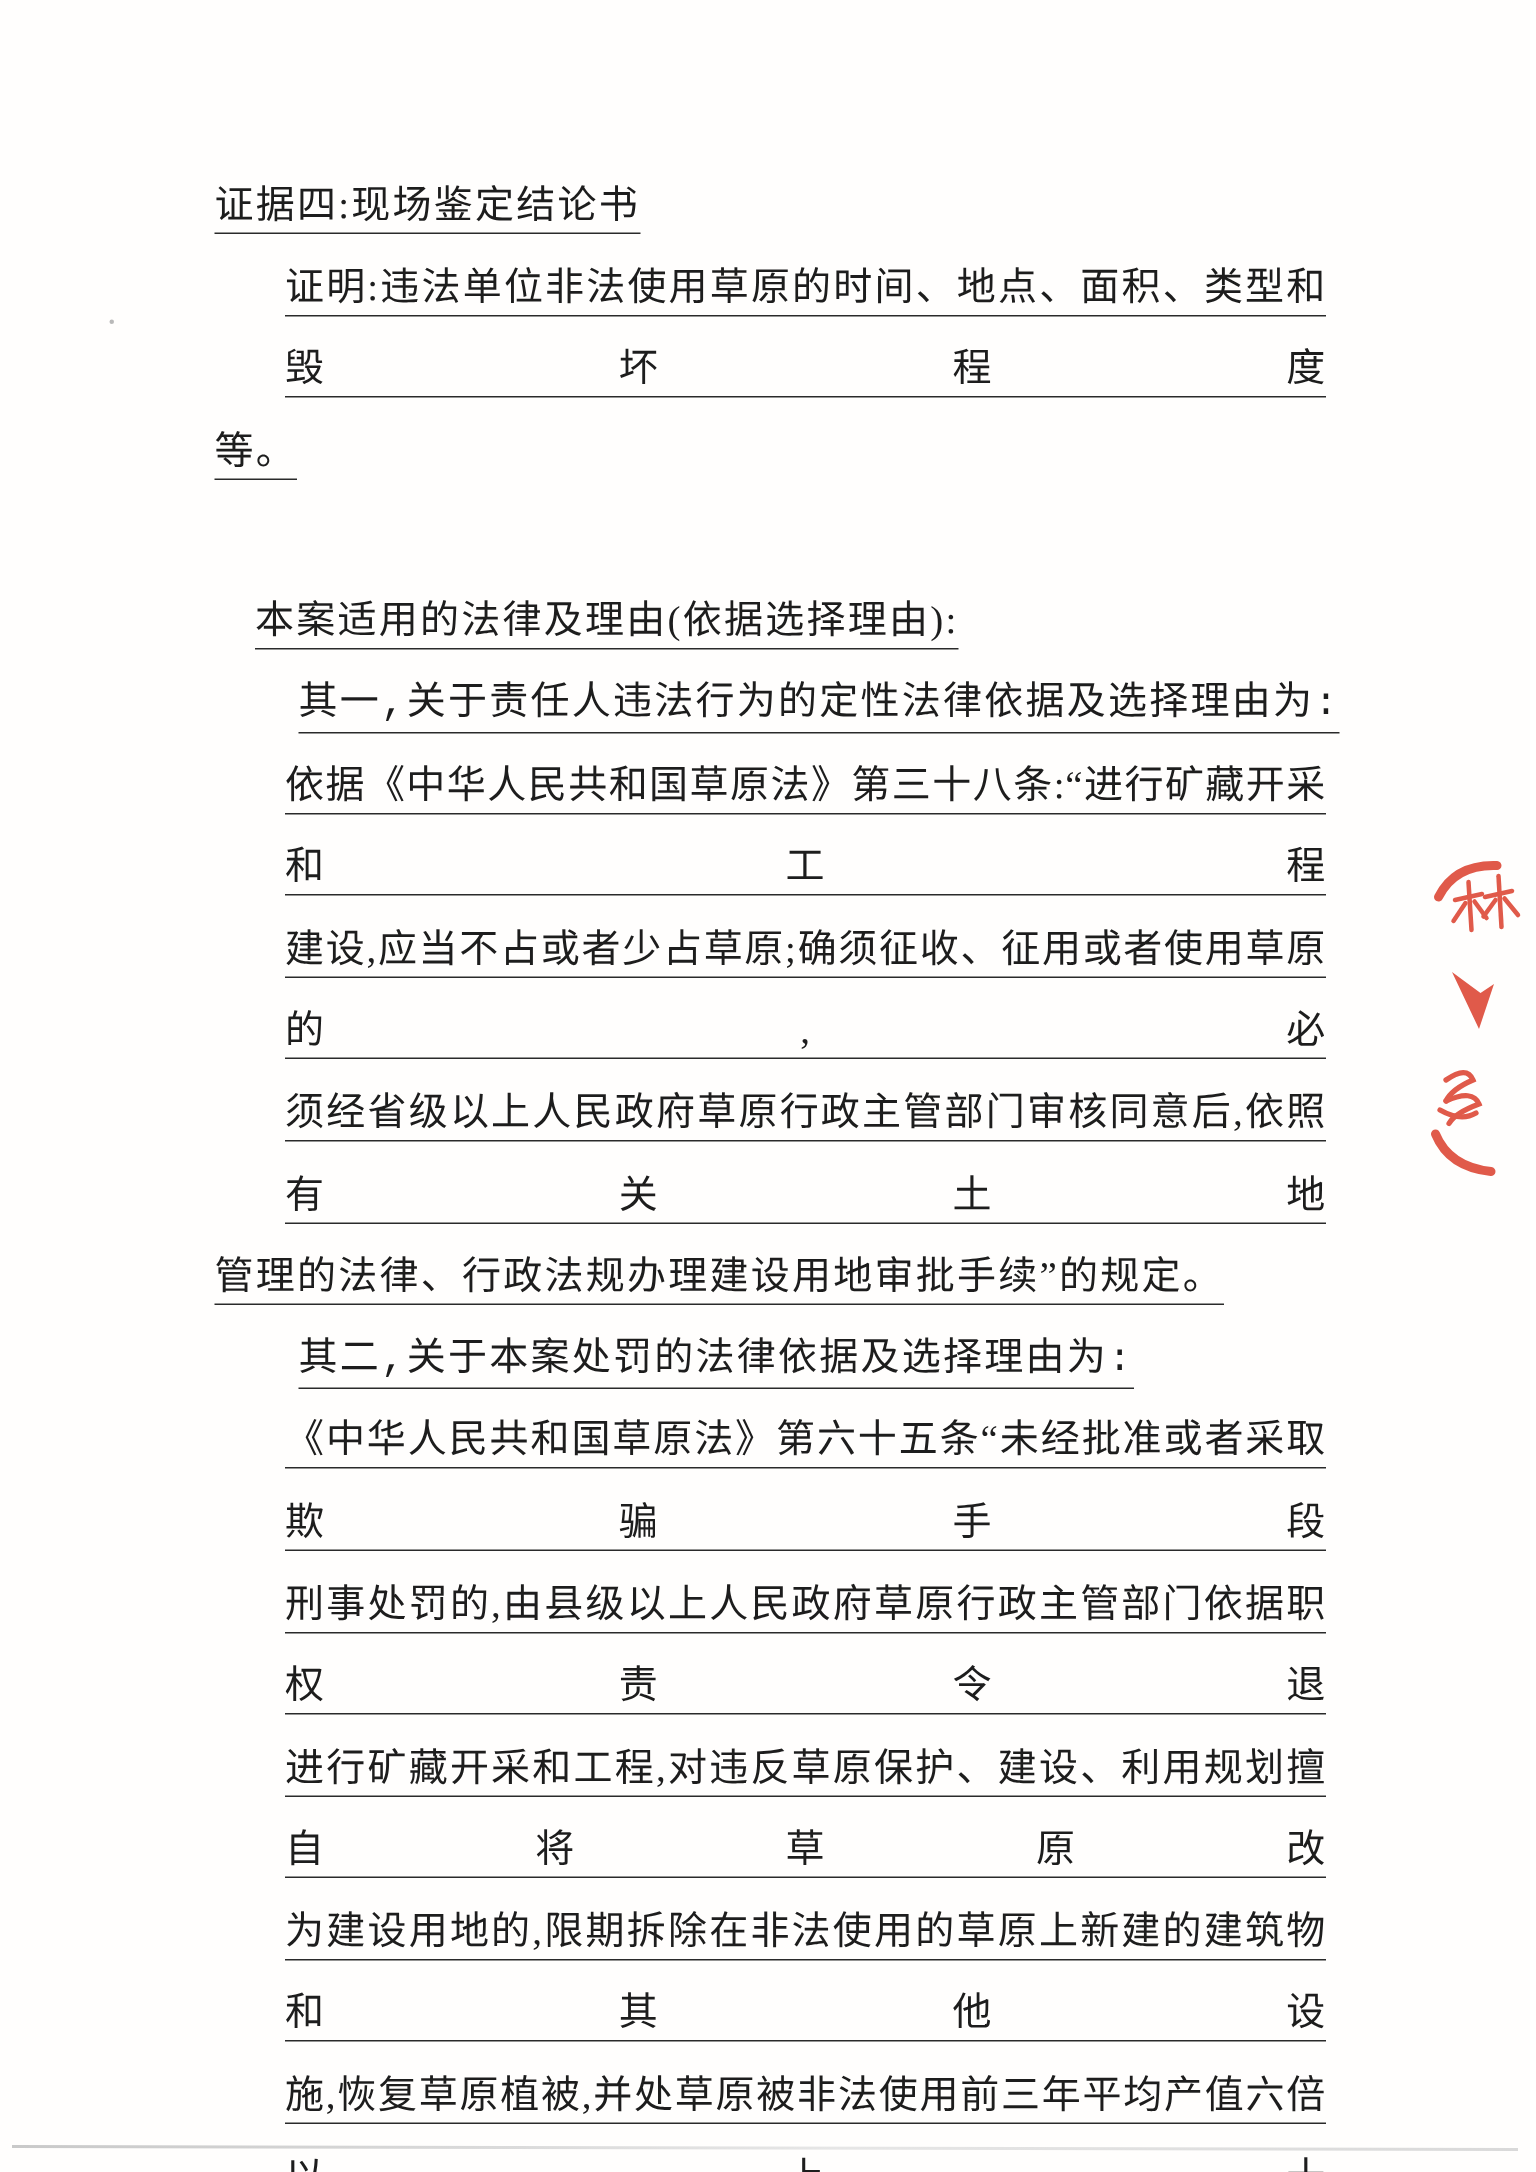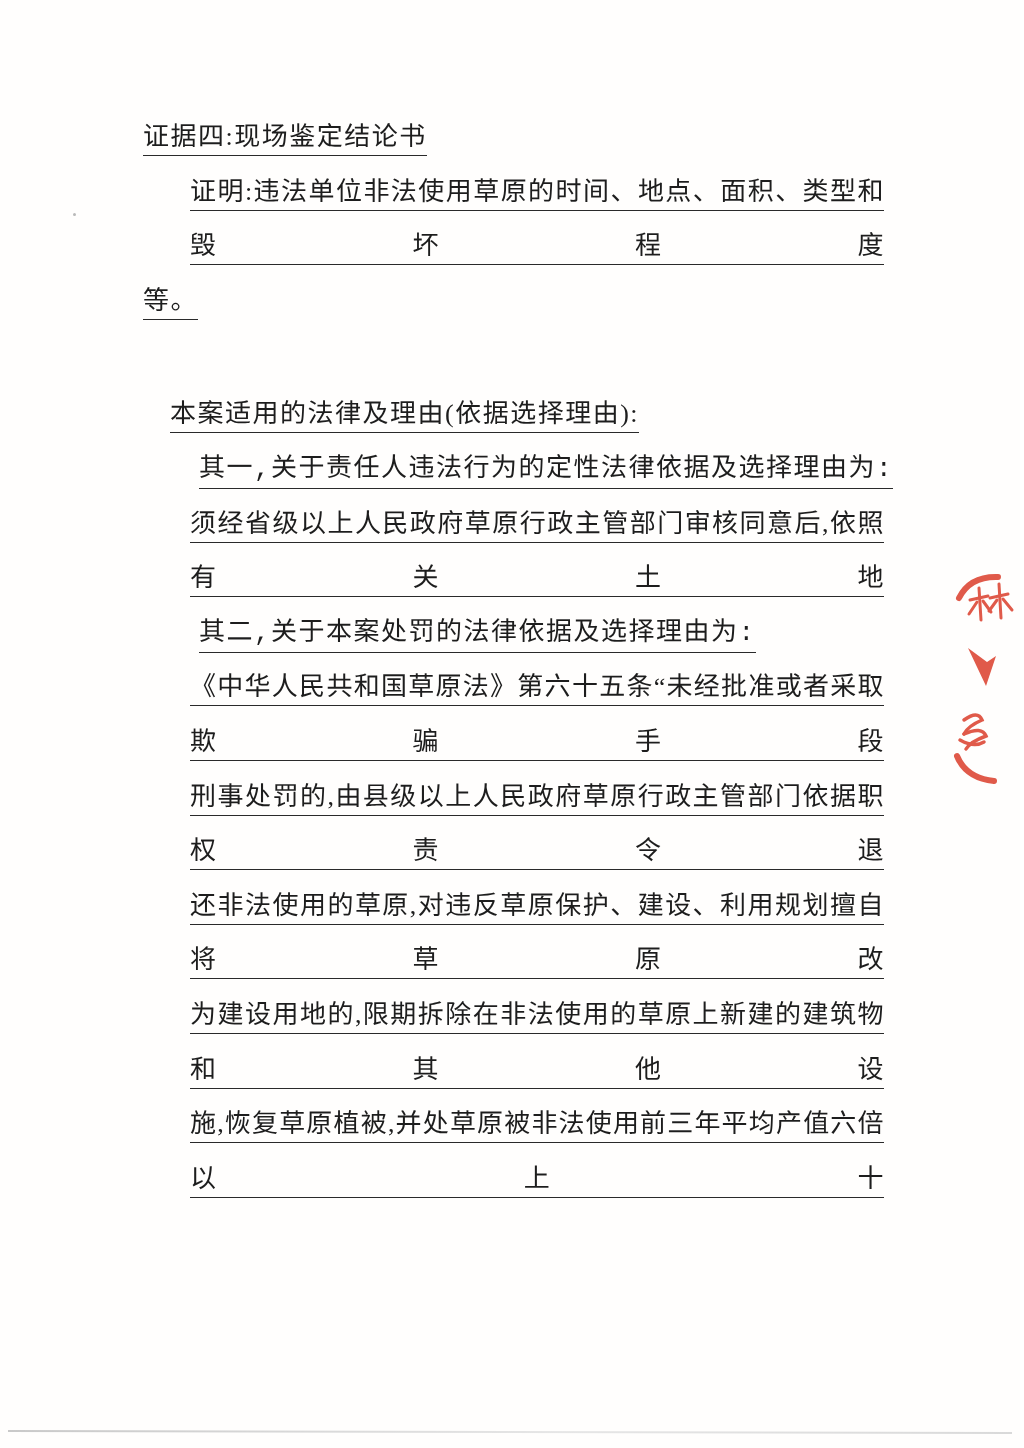--- a/index.html
+++ b/index.html
@@ -56,25 +56,28 @@
 
 <div class="page">
 
   <div class="content">
     <div class="line"><span class="u">证据四:现场鉴定结论书</span></div>
     <div class="line fill"><span class="u">证明:违法单位非法使用草原的时间、地点、面积、类型和毁坏程度</span></div>
     <div class="line"><span class="u">等。</span></div>
 
     <div class="line ind1 gap-a"><span class="u">本案适用的法律及理由(依据选择理由):</span></div>
     <div class="line ind2"><span class="u">其一,关于责任人违法行为的定性法律依据及选择理由为:</span></div>
+    <div class="line fill"><span class="u">依据《中华人民共和国草原法》第三十八条:“进行矿藏开采和工程</span></div>
+    <div class="line fill"><span class="u">建设,应当不占或者少占草原;确须征收、征用或者使用草原的,必</span></div>
     <div class="line fill"><span class="u">须经省级以上人民政府草原行政主管部门审核同意后,依照有关土地</span></div>
+    <div class="line"><span class="u">管理的法律、行政法规办理建设用地审批手续”的规定。</span></div>
     <div class="line ind2"><span class="u">其二,关于本案处罚的法律依据及选择理由为:</span></div>
     <div class="line fill"><span class="u">《中华人民共和国草原法》第六十五条“未经批准或者采取欺骗手段</span></div>
     <div class="line fill"><span class="u">刑事处罚的,由县级以上人民政府草原行政主管部门依据职权责令退</span></div>
-    <div class="line fill"><span class="u">还非法使用的草原,对违反草原保护、建设、利用规划擅自将草原改</span></div>
+    <div class="line fill"><span class="u">进行矿藏开采和工程,对违反草原保护、建设、利用规划擅自将草原改</span></div>
     <div class="line fill"><span class="u">为建设用地的,限期拆除在非法使用的草原上新建的建筑物和其他设</span></div>
     <div class="line fill"><span class="u">施,恢复草原植被,并处草原被非法使用前三年平均产值六倍以上十</span></div>
 
   </div>
 
   <svg class="stamp" viewBox="0 0 74 222" xmlns="http://www.w3.org/2000/svg">
     <g stroke="#e05a4a" fill="none" stroke-linecap="round">
 
       <path d="M 48 9 Q 20 8 9 30" stroke-width="6"></path>
 

